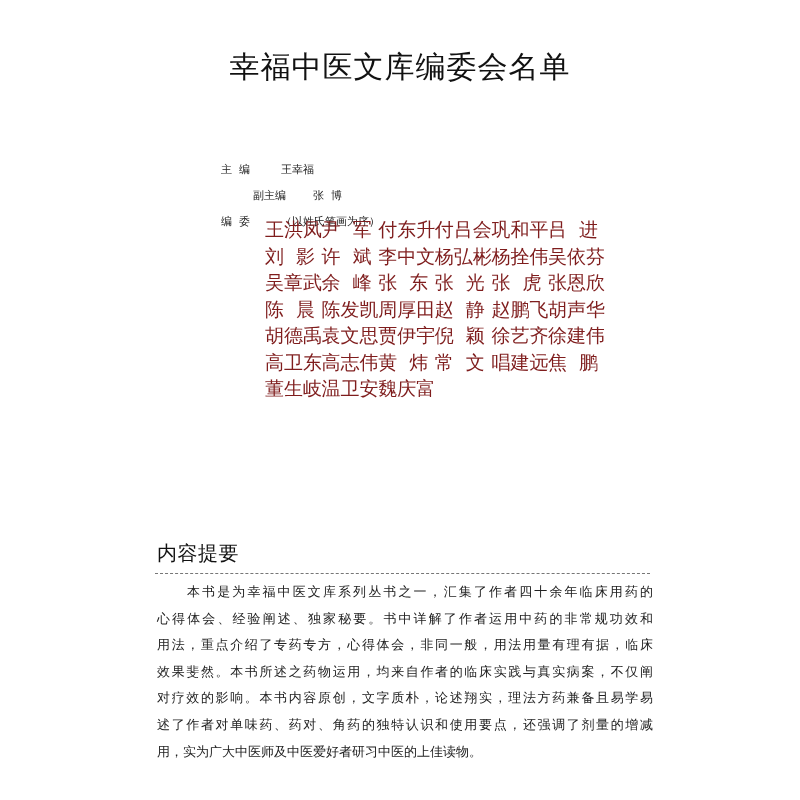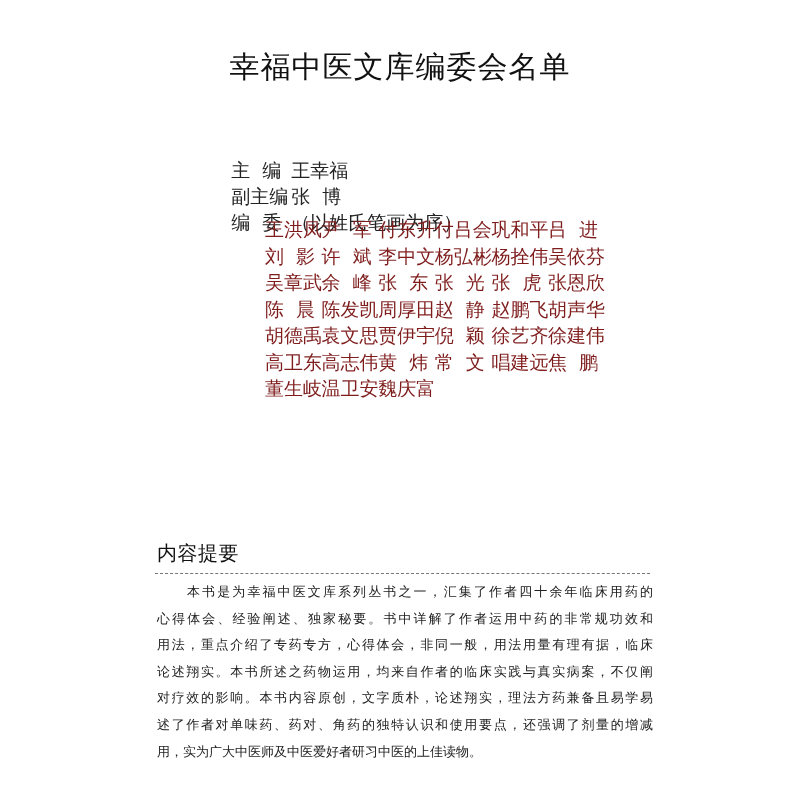--- a/index.html
+++ b/index.html
@@ -23,33 +23,33 @@
       text-align: center;
       font-size: 30px;
       letter-spacing: 1px;
       color: #111;
       margin-top: 13px;
     }
     .credits {
       position: absolute;
       left: 207px;
       top: 143px;
-      font-size: 19px;
+      font-size: 11px;
       color: #222;
     }
     .credit-line {
       height: 26px;
       line-height: 18px;
       white-space: pre;
     }
     .credit-role {
       display: inline-block;
     }
     .role-main { width: 60px; letter-spacing: 0; }
-    .role-deputy { width: 60px; }
+    .role-deputy { width: 60px; margin-left: 32px; }
     .role-board { width: 60px; }
     .members {
       position: absolute;
       left: 265px;
       top: 220px;
       width: 340px;
       font-size: 19px;
       color: #7f1d1d;
     }
     .member-row {
@@ -171,17 +171,17 @@
   </div>
 </div>
 
 <div class="abstract-heading">内容提要</div>
 <div class="dashed-rule"></div>
 
 <div class="abstract-body">
   <div class="abstract-line first">本书是为幸福中医文库系列丛书之一，汇集了作者四十余年临床用药的</div>
   <div class="abstract-line">心得体会、经验阐述、独家秘要。书中详解了作者运用中药的非常规功效和</div>
   <div class="abstract-line">用法，重点介绍了专药专方，心得体会，非同一般，用法用量有理有据，临床</div>
-  <div class="abstract-line">论述翔实。本书所述之药物运用，均来自作者的临床实践与真实病案，不仅阐</div>
+  <div class="abstract-line">效果斐然。本书所述之药物运用，均来自作者的临床实践与真实病案，不仅阐</div>
   <div class="abstract-line">对疗效的影响。本书内容原创，文字质朴，论述翔实，理法方药兼备且易学易</div>
   <div class="abstract-line">述了作者对单味药、药对、角药的独特认识和使用要点，还强调了剂量的增减</div>
   <div class="abstract-line last">用，实为广大中医师及中医爱好者研习中医的上佳读物。</div>
 </div>
 
 </body></html>

